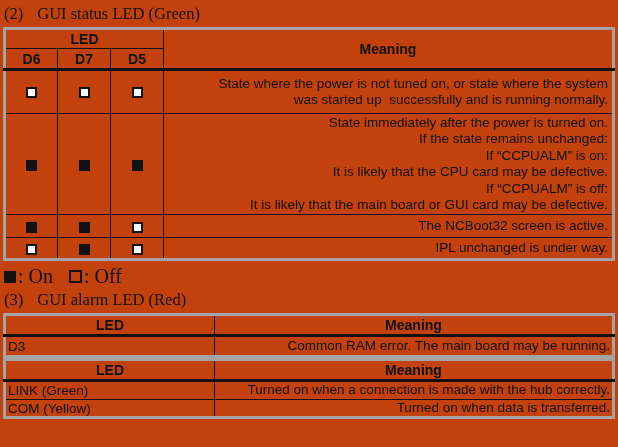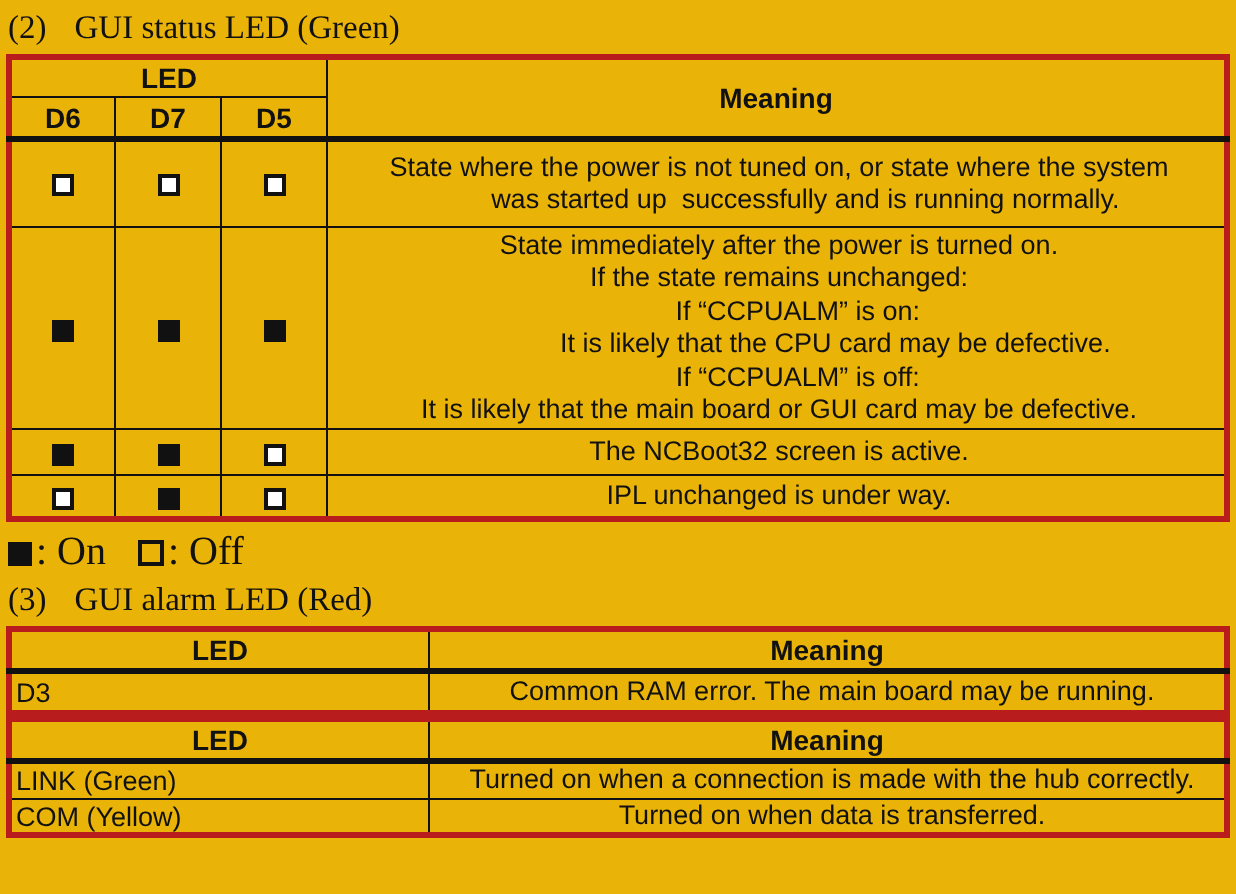--- a/index.html
+++ b/index.html
@@ -1,49 +1,49 @@
 <!DOCTYPE html>
 <html><head>
 <meta charset="utf-8">
 <style>
   html,body{margin:0;padding:0;background:#ffffff;}
   .page{
     width:618px;height:447px;box-sizing:border-box;
-    padding:2px 3px 0 3px;background:#eab308;color:#111;
+    padding:2px 3px 0 3px;background:#c2410c;color:#111;
     overflow:hidden;
   }
   
   .heading{
     font-family:"Liberation Serif",serif;
     font-size:16.5px;color:#111;
     margin:2px 0 3px 1px;white-space:nowrap;
   }
   .h-num{margin-right:14px;}
   
   table.tbl{
     border-collapse:collapse;table-layout:fixed;width:612px;
     font-family:"Liberation Sans",sans-serif;font-size:13.5px;color:#111;
     margin:0;
   }
   .tbl th,.tbl td{border:1px solid #111;box-sizing:border-box;}
-  table.tbl{border:3px solid #b91c1c;}
+  table.tbl{border:3px solid #a3a3a3;}
   .tbl th{font-weight:bold;font-size:14px;text-align:center;vertical-align:middle;padding:1px 2px;}
   
   .tbl-status col.c-led{width:53px;}
   .tbl-status tr.hrow1{height:20px;}
   .tbl-status tr.sub{height:21px;}
   .tbl-status tr.sub th,.tbl-status th.meaning-h{border-bottom:3px solid #111;}
   .tbl-status tr.r1{height:44px;}
   .tbl-status tr.r2{height:98px;}
   .tbl-status tr.r3{height:23px;}
   .tbl-status tr.r4{height:22px;}
   .led-cell{text-align:center;vertical-align:middle;}
   .meaning-cell{
     white-space:pre-wrap;line-height:16.4px;
-    padding:1px 4px 1px 7px;vertical-align:middle;text-align:center;margin-left:45px;
+    padding:1px 4px 1px 7px;vertical-align:middle;text-align:right;margin-left:45px;
   }
   .led-box{
     display:inline-block;width:7px;height:7px;
     border:2px solid #111;background:#ffffff;vertical-align:middle;
   }
   .led-box[data-state="on"]{background:#111;}
   
   .legend{
     display:flex;align-items:center;
     font-family:"Liberation Serif",serif;font-size:20px;color:#111;

